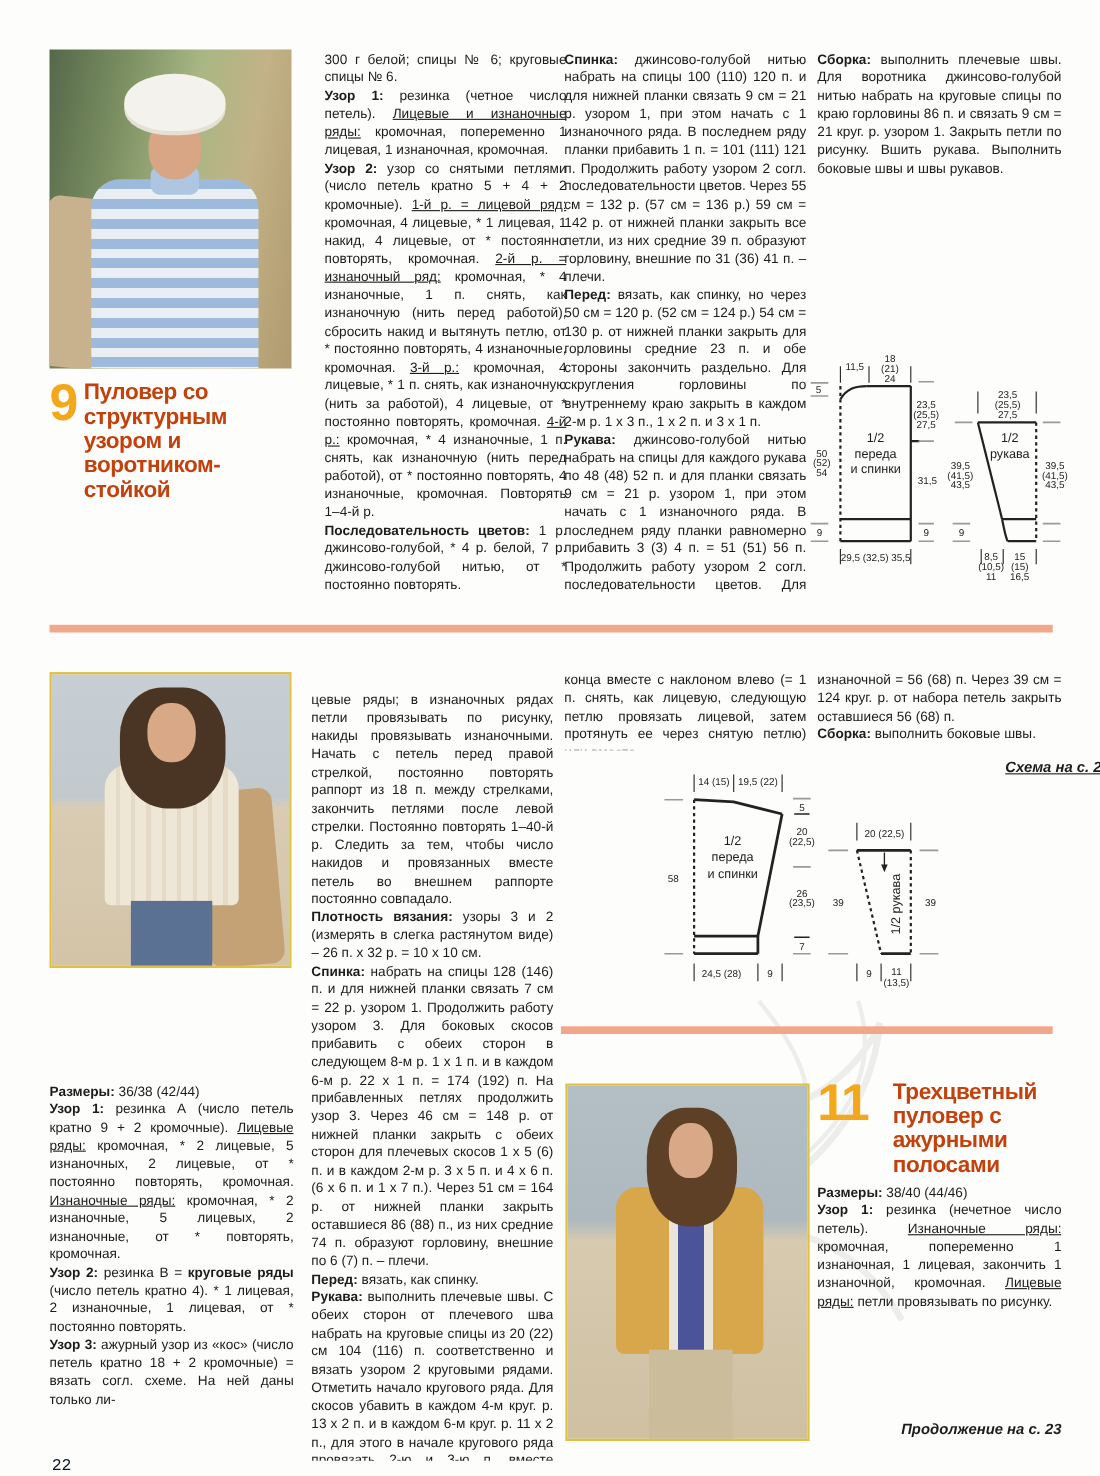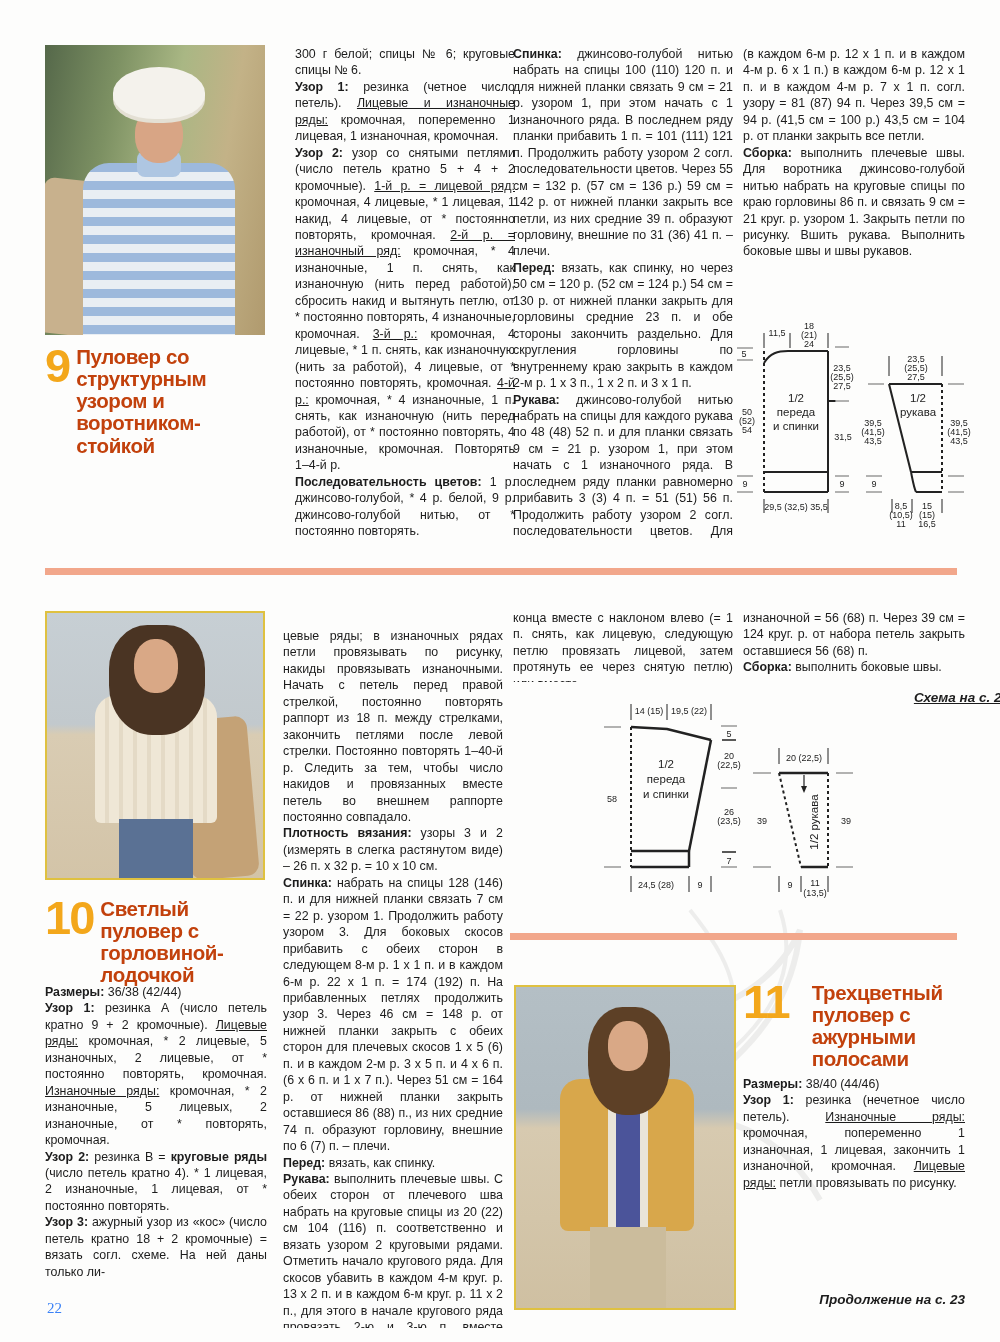--- a/index.html
+++ b/index.html
@@ -11,21 +11,21 @@
   .seg-b{font-weight:bold;}
   .seg-u{text-decoration:underline;}
   .sec-head{position:absolute;display:flex;align-items:flex-start;}
   .sec-num{font-size:47px;font-weight:bold;color:#f3a71b;line-height:0.85;letter-spacing:-2px;
            margin-right:7px;font-family:"Liberation Sans",sans-serif;}
   .sec-title{font-size:20.5px;font-weight:bold;line-height:1.08;letter-spacing:-0.4px;color:#c2410c;}
   .photo{position:absolute;overflow:hidden;}
   .photo.bordered{border:2px solid #dfc140;}
   .divider{position:absolute;height:7px;background:#f2a78b;}
   .note-right{position:absolute;font-weight:bold;font-style:italic;font-size:13.5px;text-align:right;}
-  .pageno{position:absolute;font-family:Liberation Serif, serif;font-size:15px;color:#3b82f6;}
+  .pageno{position:absolute;font-family:Liberation Mono, monospace;font-size:15px;color:#0f172a;margin-top:24px;}
   svg text{font-family:"Liberation Sans",sans-serif;fill:#1c1c1c;}
   .dim{font-size:9px;}
   .schem-label{font-size:11.5px;}
   .watermark{position:absolute;opacity:0.09;pointer-events:none;}
   
   .ph-layer{position:absolute;}
 </style>
 </head>
 <body>
 
@@ -43,30 +43,29 @@
 
   <div class="sec-head" style="left:45px;top:346px;width:222px;">
     <div class="sec-num">9</div>
     <div class="sec-title" style="width:176px;">Пуловер со структурным узором и воротником-стойкой</div>
   </div>
 
   <div class="col" style="left:295px;top:46px;width:220px;height:496px;">
       <p class="para"><span class="seg-n">300 г белой; спицы № 6; круговые спицы № 6.</span></p>
       <p class="para"><span class="seg-b">Узор 1: </span><span class="seg-n">резинка (четное число петель). </span><span class="seg-u">Лицевые и изнаночные ряды:</span><span class="seg-n"> кромочная, попеременно 1 лицевая, 1 изнаночная, кромочная.</span></p>
       <p class="para"><span class="seg-b">Узор 2: </span><span class="seg-n">узор со снятыми петлями (число петель кратно 5 + 4 + 2 кромочные). </span><span class="seg-u">1-й р. = лицевой ряд:</span><span class="seg-n"> кромочная, 4 лицевые, * 1 лицевая, 1 накид, 4 лицевые, от * постоянно повторять, кромочная. </span><span class="seg-u">2-й р. = изнаночный ряд:</span><span class="seg-n"> кромочная, * 4 изнаночные, 1 п. снять, как изнаночную (нить перед работой), сбросить накид и вытянуть петлю, от * постоянно повторять, 4 изнаночные, кромочная. </span><span class="seg-u">3-й р.:</span><span class="seg-n"> кромочная, 4 лицевые, * 1 п. снять, как изнаночную (нить за работой), 4 лицевые, от * постоянно повторять, кромочная. </span><span class="seg-u">4-й р.:</span><span class="seg-n"> кромочная, * 4 изнаночные, 1 п. снять, как изнаночную (нить перед работой), от * постоянно повторять, 4 изнаночные, кромочная. Повторять 1–4-й р.</span></p>
-      <p class="para"><span class="seg-b">Последовательность цветов: </span><span class="seg-n">1 р. джинсово-голубой, * 4 р. белой, 9 р. джинсово-голубой нитью, от * постоянно повторять.</span></p>
+      <p class="para"><span class="seg-b">Последовательность цветов: </span><span class="seg-n">1 р. джинсово-голубой, * 4 р. белой, 7 р. джинсово-голубой нитью, от * постоянно повторять.</span></p>
       <p class="para"><span class="seg-b">Плотность вязания: </span><span class="seg-n">узор 2 – 17 п. x 24 р. = 10 x 10 см.</span></p>
     </div>
   <div class="col" style="left:513px;top:46px;width:220px;height:496px;">
       <p class="para"><span class="seg-b">Спинка: </span><span class="seg-n">джинсово-голубой нитью набрать на спицы 100 (110) 120 п. и для нижней планки связать 9 см = 21 р. узором 1, при этом начать с 1 изнаночного ряда. В последнем ряду планки прибавить 1 п. = 101 (111) 121 п. Продолжить работу узором 2 согл. последовательности цветов. Через 55 см = 132 р. (57 см = 136 р.) 59 см = 142 р. от нижней планки закрыть все петли, из них средние 39 п. образуют горловину, внешние по 31 (36) 41 п. – плечи.</span></p>
       <p class="para"><span class="seg-b">Перед: </span><span class="seg-n">вязать, как спинку, но через 50 см = 120 р. (52 см = 124 р.) 54 см = 130 р. от нижней планки закрыть для горловины средние 23 п. и обе стороны закончить раздельно. Для скругления горловины по внутреннему краю закрыть в каждом 2-м р. 1 x 3 п., 1 x 2 п. и 3 x 1 п.</span></p>
       <p class="para"><span class="seg-b">Рукава: </span><span class="seg-n">джинсово-голубой нитью набрать на спицы для каждого рукава по 48 (48) 52 п. и для планки связать 9 см = 21 р. узором 1, при этом начать с 1 изнаночного ряда. В последнем ряду планки равномерно прибавить 3 (3) 4 п. = 51 (51) 56 п. Продолжить работу узором 2 согл. последовательности цветов. Для скосов прибавить с обеих сторон в каждом 6-м р. 15 x 1 п.</span></p>
     </div>
   <div class="col" style="left:743px;top:46px;width:222px;height:226px;">
-      <p class="para"><span class="seg-n">(в каждом 6-м р. 12 x 1 п. и в каждом 4-м р. 6 x 1 п.) в каждом 6-м р. 12 x 1 п. и в каждом 4-м р. 7 x 1 п. согл. узору = 81 (87) 94 п. Через 39,5 см = 94 р. (41,5 см = 100 р.) 43,5 см = 104 р. от планки закрыть все петли.</span></p>
       <p class="para"><span class="seg-b">Сборка: </span><span class="seg-n">выполнить плечевые швы. Для воротника джинсово-голубой нитью набрать на круговые спицы по краю горловины 86 п. и связать 9 см = 21 круг. р. узором 1. Закрыть петли по рисунку. Вшить рукава. Выполнить боковые швы и швы рукавов.</span></p>
     </div>
 
   <svg style="position:absolute;left:735px;top:302px;" width="250" height="243" viewBox="0 0 250 243">
 
     <line x1="29" y1="49" x2="29" y2="190" stroke="#222" stroke-width="2" stroke-dasharray="3 3"></line>
     <path d="M29,61 C35,51 43,49 53,49" fill="none" stroke="#222" stroke-width="2"></path>
     <line x1="53" y1="49" x2="93" y2="49" stroke="#222" stroke-width="2"></line>
     <line x1="93" y1="49" x2="93" y2="190" stroke="#222" stroke-width="2"></line>
     <line x1="29" y1="170" x2="93" y2="170" stroke="#222" stroke-width="2"></line>
@@ -150,24 +149,20 @@
   <div class="photo bordered" style="left:45px;top:611px;width:216px;height:265px;
               background:linear-gradient(180deg,#c7cfd4 0%,#c2c9cd 42%,#d9ccb3 46%,#d3c4a8 100%);">
     <div class="ph-layer" style="left:138px;top:105px;width:68px;height:160px;background:#c4a276;border-radius:12px;transform:rotate(-5deg);"></div>
     <div class="ph-layer" style="left:48px;top:82px;width:122px;height:128px;border-radius:22px 22px 6px 6px;
                 background:repeating-linear-gradient(90deg,#efe7d6 0 10px,#e4dac6 10px 14px);"></div>
     <div class="ph-layer" style="left:72px;top:206px;width:74px;height:59px;background:#5a7194;"></div>
     <div class="ph-layer" style="left:62px;top:12px;width:96px;height:110px;border-radius:40% 40% 45% 45%;background:#4a3423;"></div>
     <div class="ph-layer" style="left:87px;top:26px;width:44px;height:54px;border-radius:46%;background:#d9a886;"></div>
   </div>
 
-  <div class="sec-head" style="left:45px;top:898px;width:228px;">
-    <div class="sec-num">10</div>
-    <div class="sec-title" style="width:162px;">Светлый пуловер с горловиной-лодочкой</div>
-  </div>
 
   <div class="col" style="left:45px;top:984px;width:222px;">
       <p class="para"><span class="seg-b">Размеры: </span><span class="seg-n">36/38 (42/44)</span></p>
       <p class="para"><span class="seg-b">Узор 1: </span><span class="seg-n">резинка А (число петель кратно 9 + 2 кромочные). </span><span class="seg-u">Лицевые ряды:</span><span class="seg-n"> кромочная, * 2 лицевые, 5 изнаночных, 2 лицевые, от * постоянно повторять, кромочная. </span><span class="seg-u">Изнаночные ряды:</span><span class="seg-n"> кромочная, * 2 изнаночные, 5 лицевых, 2 изнаночные, от * повторять, кромочная.</span></p>
       <p class="para"><span class="seg-b">Узор 2: </span><span class="seg-n">резинка В = </span><span class="seg-b">круговые ряды</span><span class="seg-n"> (число петель кратно 4). * 1 лицевая, 2 изнаночные, 1 лицевая, от * постоянно повторять.</span></p>
       <p class="para"><span class="seg-b">Узор 3: </span><span class="seg-n">ажурный узор из «кос» (число петель кратно 18 + 2 кромочные) = вязать согл. схеме. На ней даны только ли-</span></p>
     </div>
   <div class="col" style="left:283px;top:628px;width:220px;height:700px;">
       <p class="para"><span class="seg-n">цевые ряды; в изнаночных рядах петли провязывать по рисунку, накиды провязывать изнаночными. Начать с петель перед правой стрелкой, постоянно повторять раппорт из 18 п. между стрелками, закончить петлями после левой стрелки. Постоянно повторять 1–40-й р. Следить за тем, чтобы число накидов и провязанных вместе петель во внешнем раппорте постоянно совпадало.</span></p>
       <p class="para"><span class="seg-b">Плотность вязания: </span><span class="seg-n">узоры 3 и 2 (измерять в слегка растянутом виде) – 26 п. x 32 р. = 10 x 10 см.</span></p>

